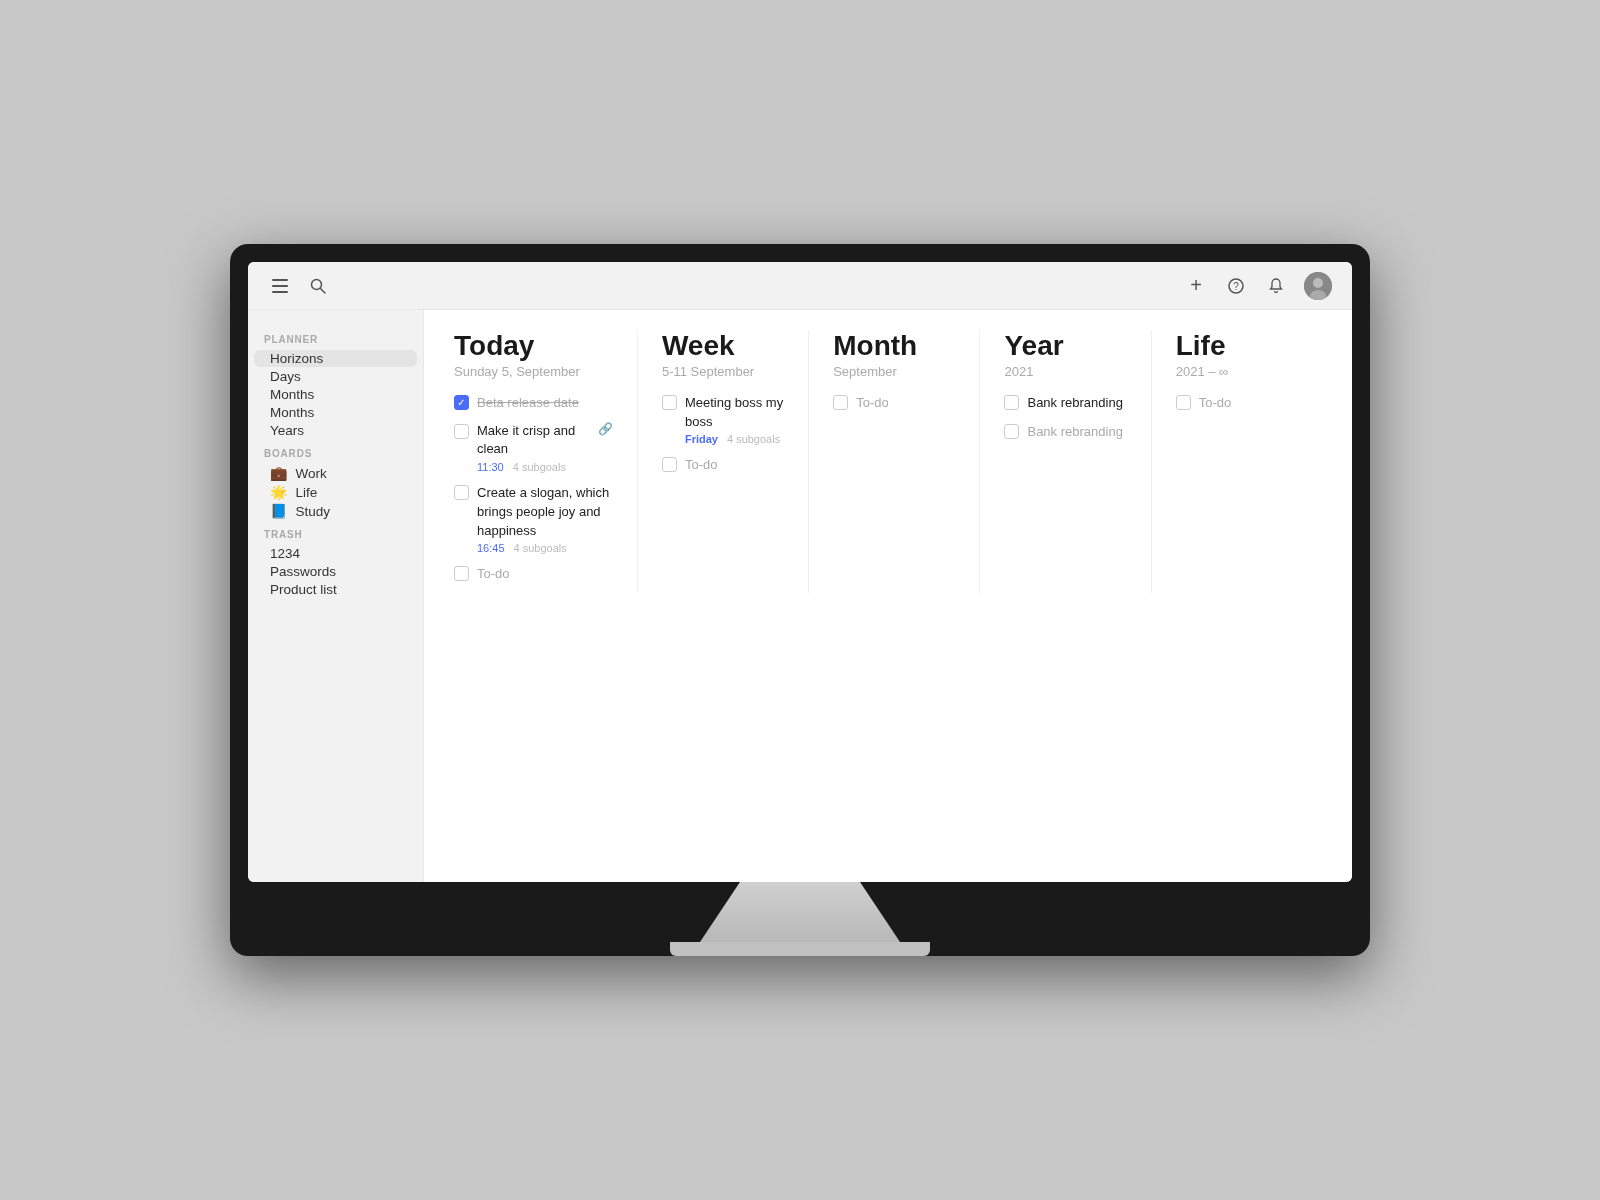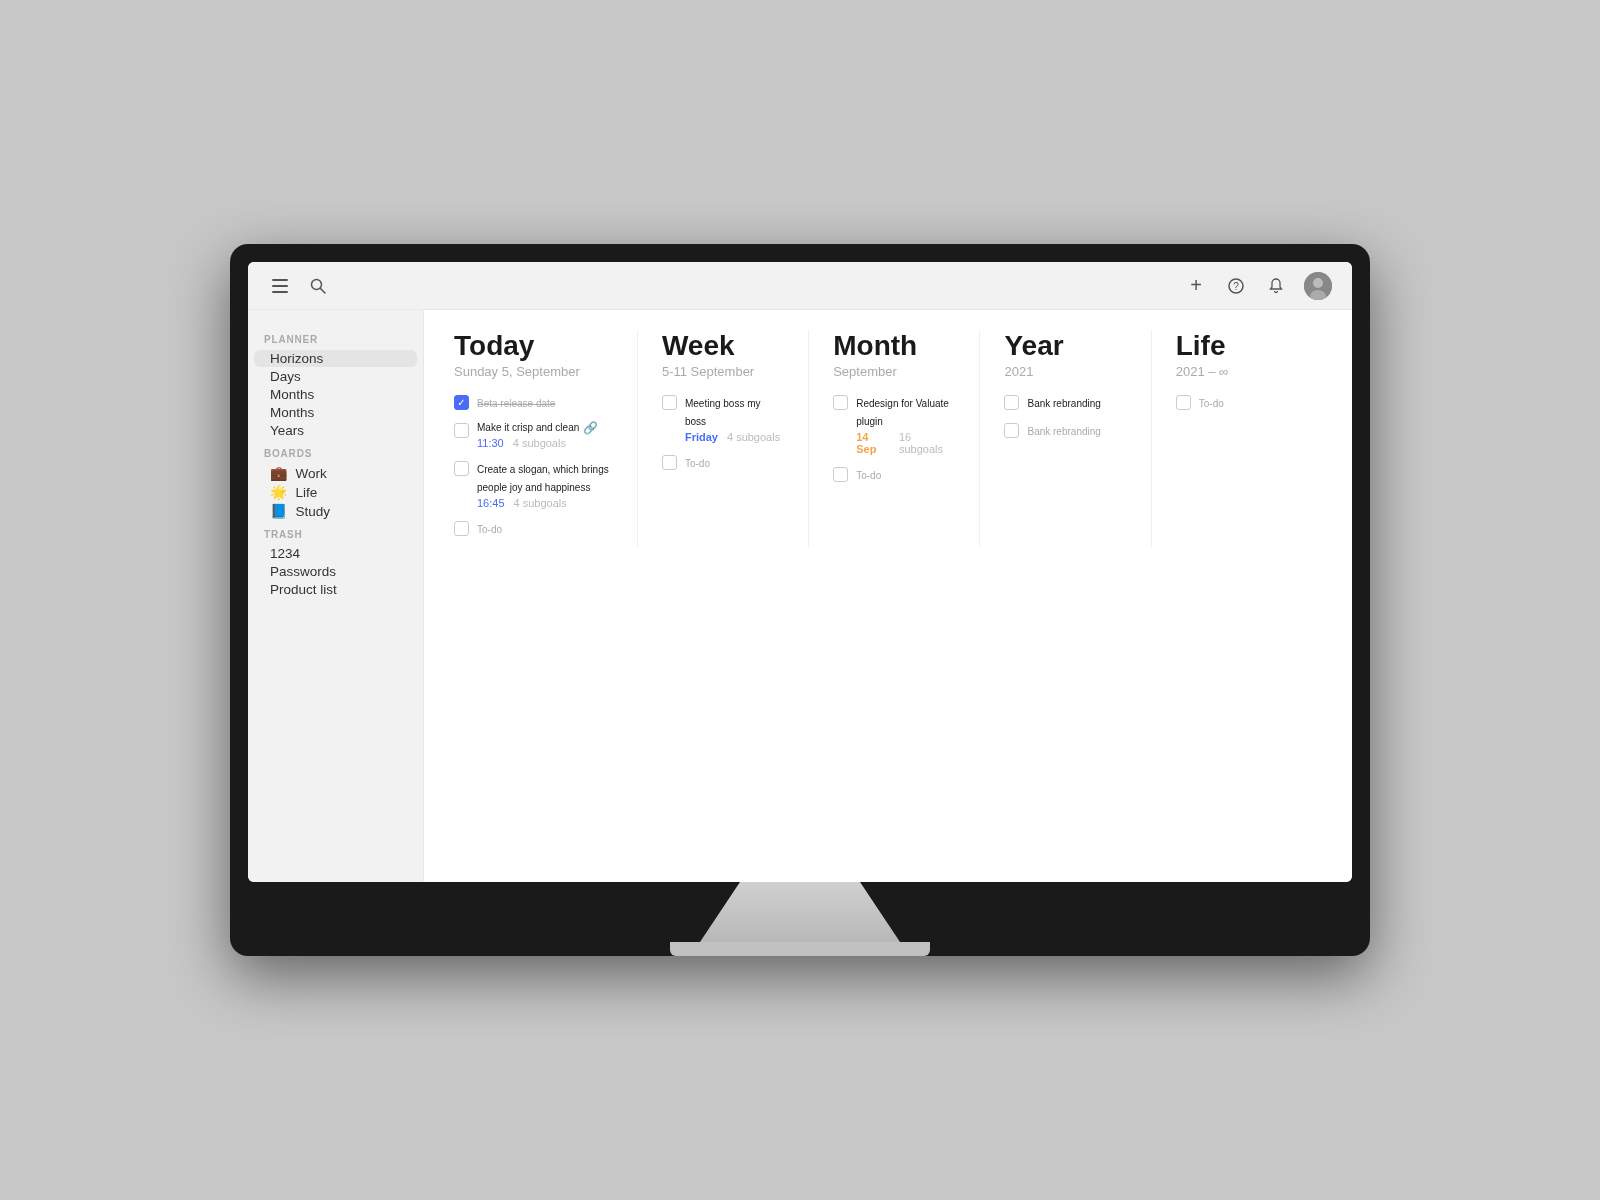--- a/index.html
+++ b/index.html
@@ -186,21 +186,21 @@
     .task-checkbox.checked::after {
       content: '✓';
       color: white;
       font-size: 10px;
       line-height: 1;
     }
     .task-content {
       flex: 1;
     }
     .task-title {
-      font-size: 10px;
+      font-size: 13px;
       color: #222;
       line-height: 1.4;
     }
     .task-title.muted {
       color: #aaa;
     }
     .task-meta {
       display: flex;
       align-items: center;
       gap: 9px;
@@ -394,30 +394,20 @@
                 <div class="task-content">
                   <span class="task-title muted">To-do</span>
                 </div>
               </div>
             </div>
 
             <div class="col">
               <div class="col-title">Month</div>
               <div class="col-subtitle">September</div>
 
-              <div class="task-item">
-                <div class="task-checkbox"></div>
-                <div class="task-content">
-                  <span class="task-title">Redesign for Valuate plugin</span>
-                  <div class="task-meta">
-                    <span class="task-date-tag sep">14 Sep</span>
-                    <span class="task-subcount">16 subgoals</span>
-                  </div>
-                </div>
-              </div>
 
               <div class="task-item">
                 <div class="task-checkbox"></div>
                 <div class="task-content">
                   <span class="task-title muted">To-do</span>
                 </div>
               </div>
             </div>
 
             <div class="col">

